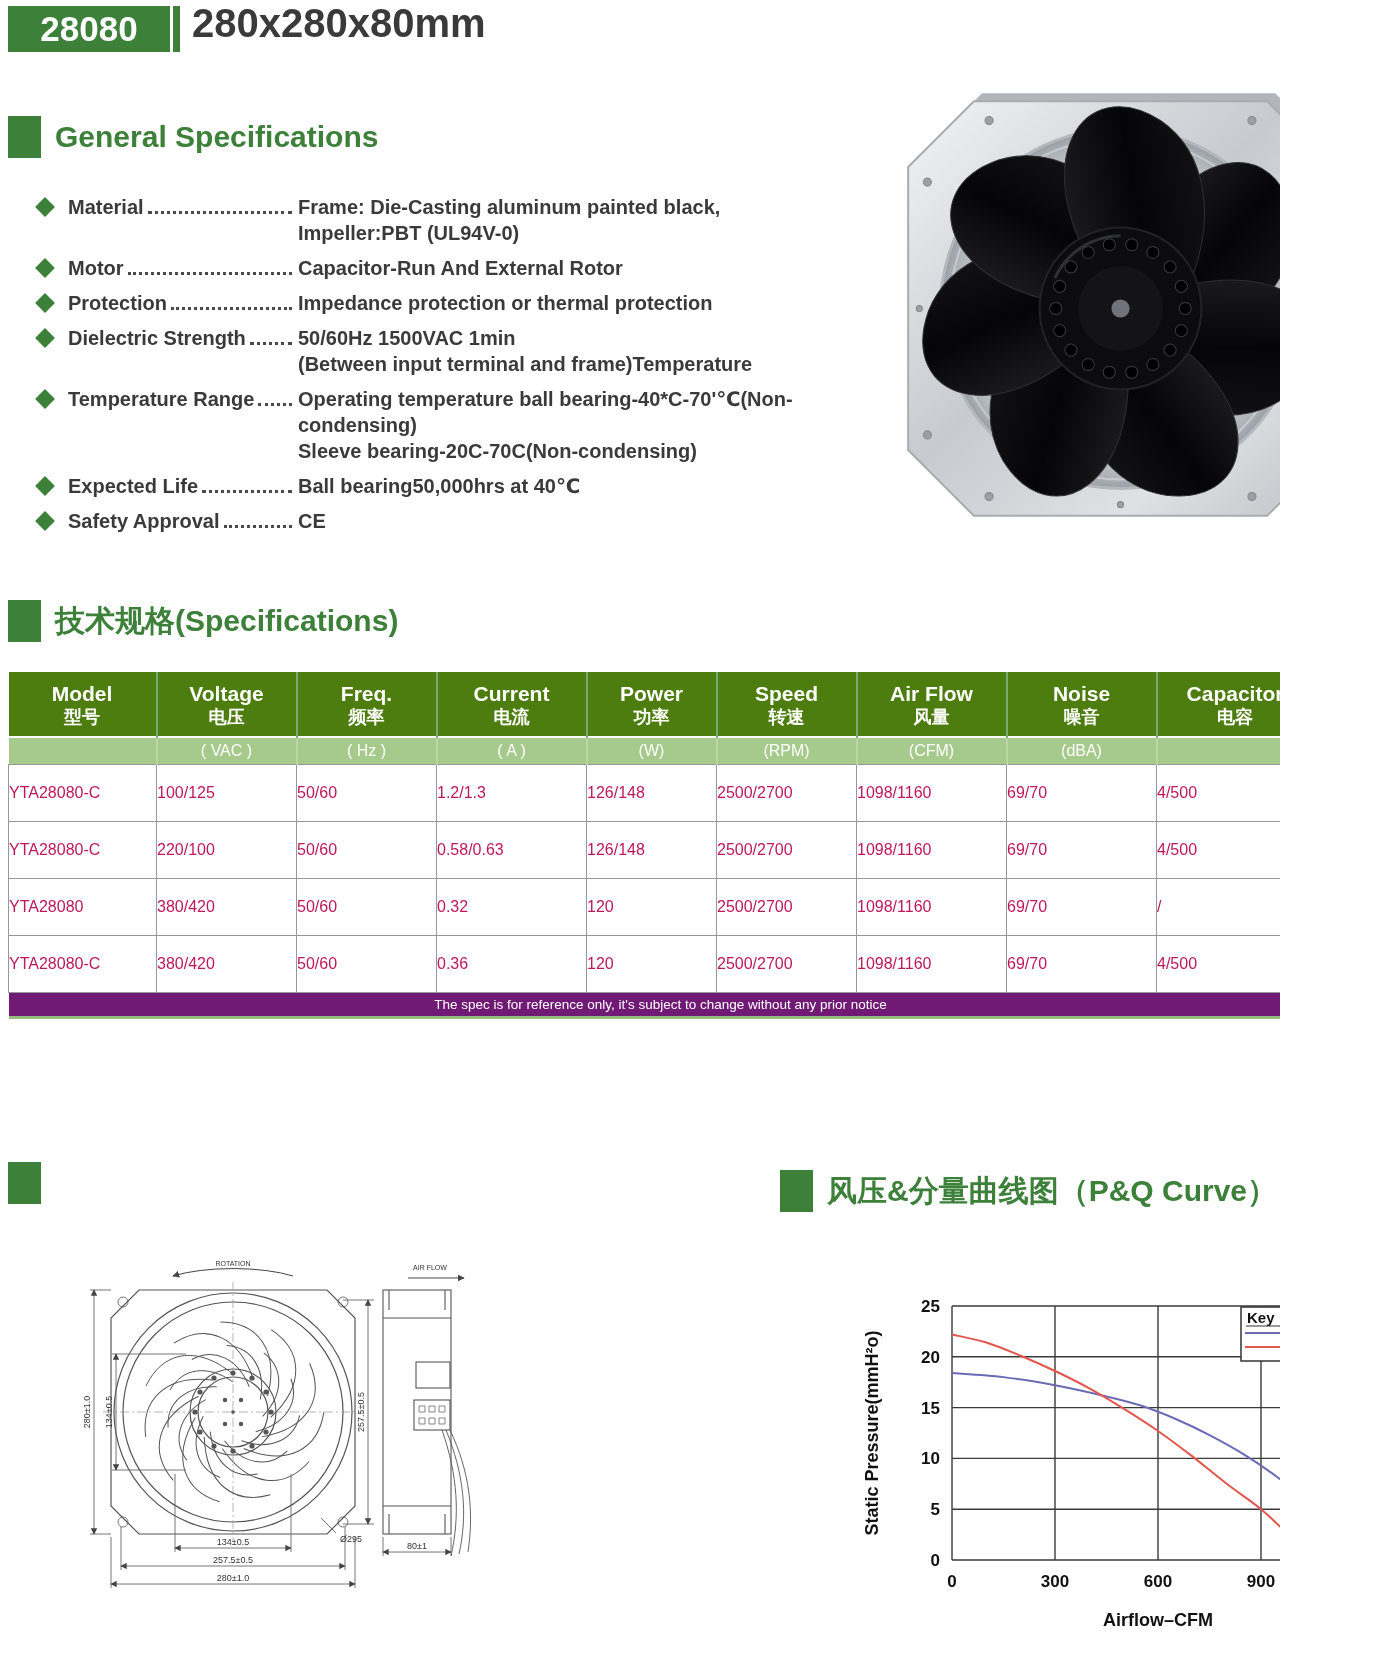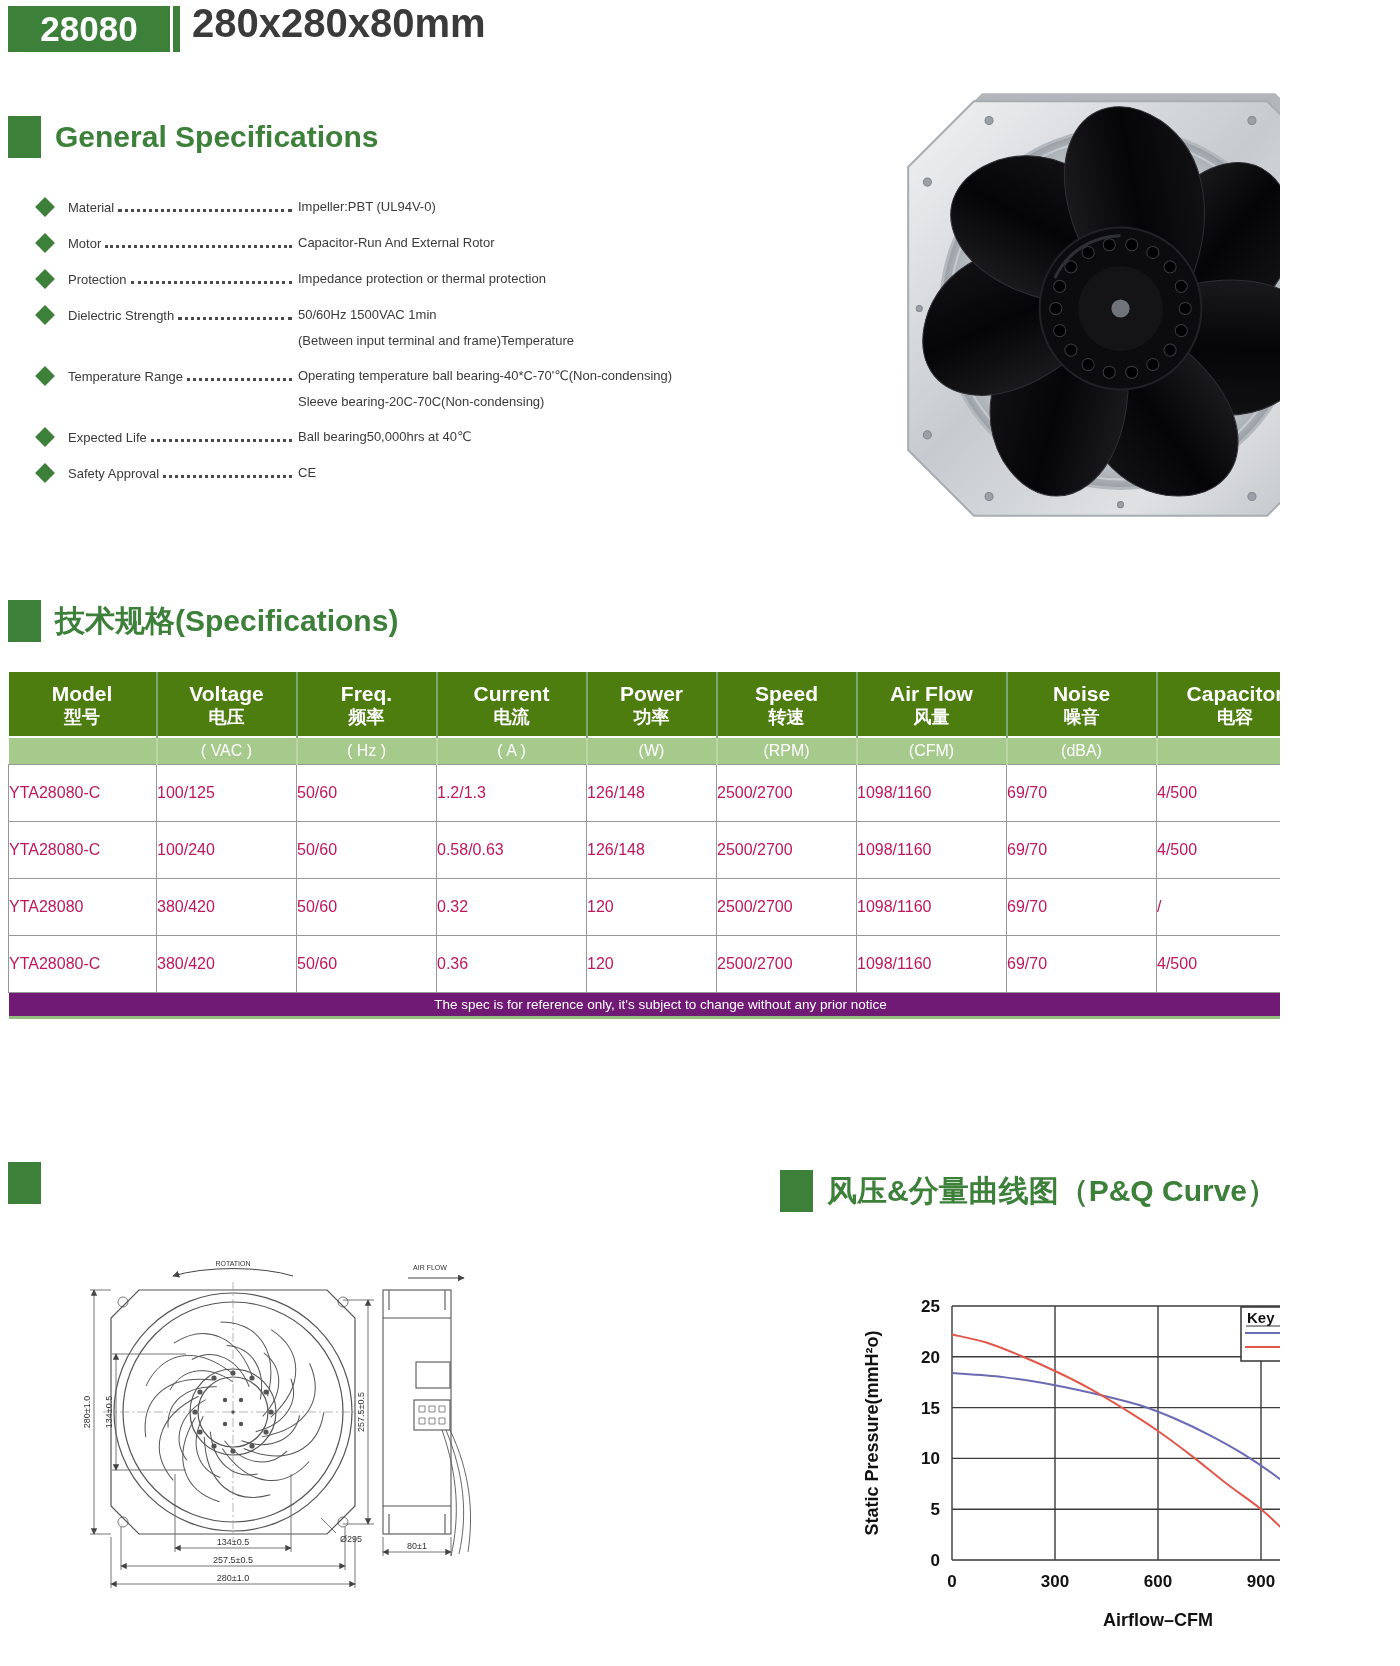--- a/index.html
+++ b/index.html
@@ -13,21 +13,21 @@
   .size-label{position:absolute;left:192px;top:1px;font-size:40px;font-weight:bold;color:#3a3a3a;}
 
   
   .sec{position:absolute;display:flex;align-items:center;gap:14px;}
   .sec .sq{width:33px;height:42px;background:#3c803a;flex:none;}
   .sec .t{font-size:30px;font-weight:bold;color:#3c803a;white-space:nowrap;}
 
   
   .spec-list{position:absolute;left:30px;top:194px;width:880px;}
   .spec-item{display:flex;align-items:flex-start;margin-bottom:9px;
-             font-weight:normal;color:#3a3a3a;font-size:13px;line-height:26px;}
+             font-weight:bold;color:#3a3a3a;font-size:20px;line-height:26px;}
   .bullet{width:14px;height:14px;background:#3c803a;transform:rotate(45deg);
           margin:6px 16px 0 8px;flex:none;}
   .spec-label{flex:none;width:230px;display:flex;align-items:baseline;}
   .spec-label .lt{white-space:nowrap;}
   .leader{flex:1;border-bottom:3px dotted #4a4a4a;margin:0 6px 5px 4px;height:15px;}
   .spec-values{flex:1;}
 
   
   #fan-photo{position:absolute;left:893px;top:86px;}
 
@@ -71,20 +71,21 @@
   </div>
 
   <div class="spec-list">
       <div class="spec-item">
         <span class="bullet"></span>
         <span class="spec-label">
           <span class="lt">Material</span>
           <span class="leader"></span>
         </span>
         <div class="spec-values">
+          <div>Frame: Die-Casting aluminum painted black,</div>
           <div>Impeller:PBT (UL94V-0)</div>
         </div>
       </div>
       <div class="spec-item">
         <span class="bullet"></span>
         <span class="spec-label">
           <span class="lt">Motor</span>
           <span class="leader"></span>
         </span>
         <div class="spec-values">
@@ -302,21 +303,21 @@
           <td>50/60</td>
           <td>1.2/1.3</td>
           <td>126/148</td>
           <td>2500/2700</td>
           <td>1098/1160</td>
           <td>69/70</td>
           <td>4/500</td>
         </tr>
         <tr>
           <td>YTA28080-C</td>
-          <td>100/240</td>
+          <td>220/100</td>
           <td>50/60</td>
           <td>0.58/0.63</td>
           <td>126/148</td>
           <td>2500/2700</td>
           <td>1098/1160</td>
           <td>69/70</td>
           <td>4/500</td>
         </tr>
         <tr>
           <td>YTA28080</td>

